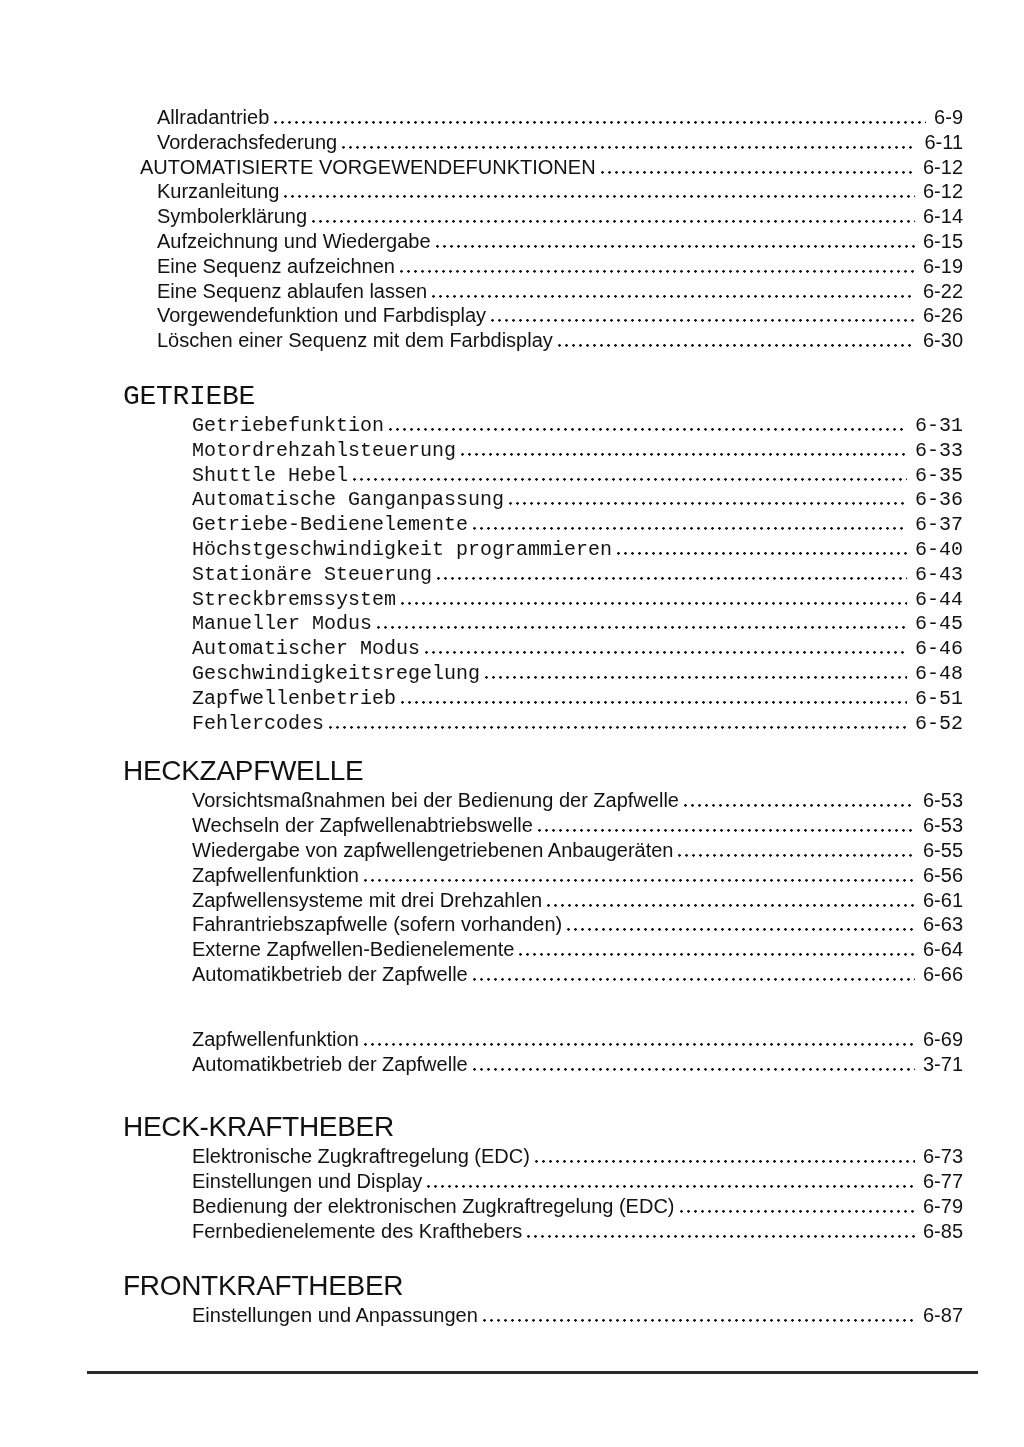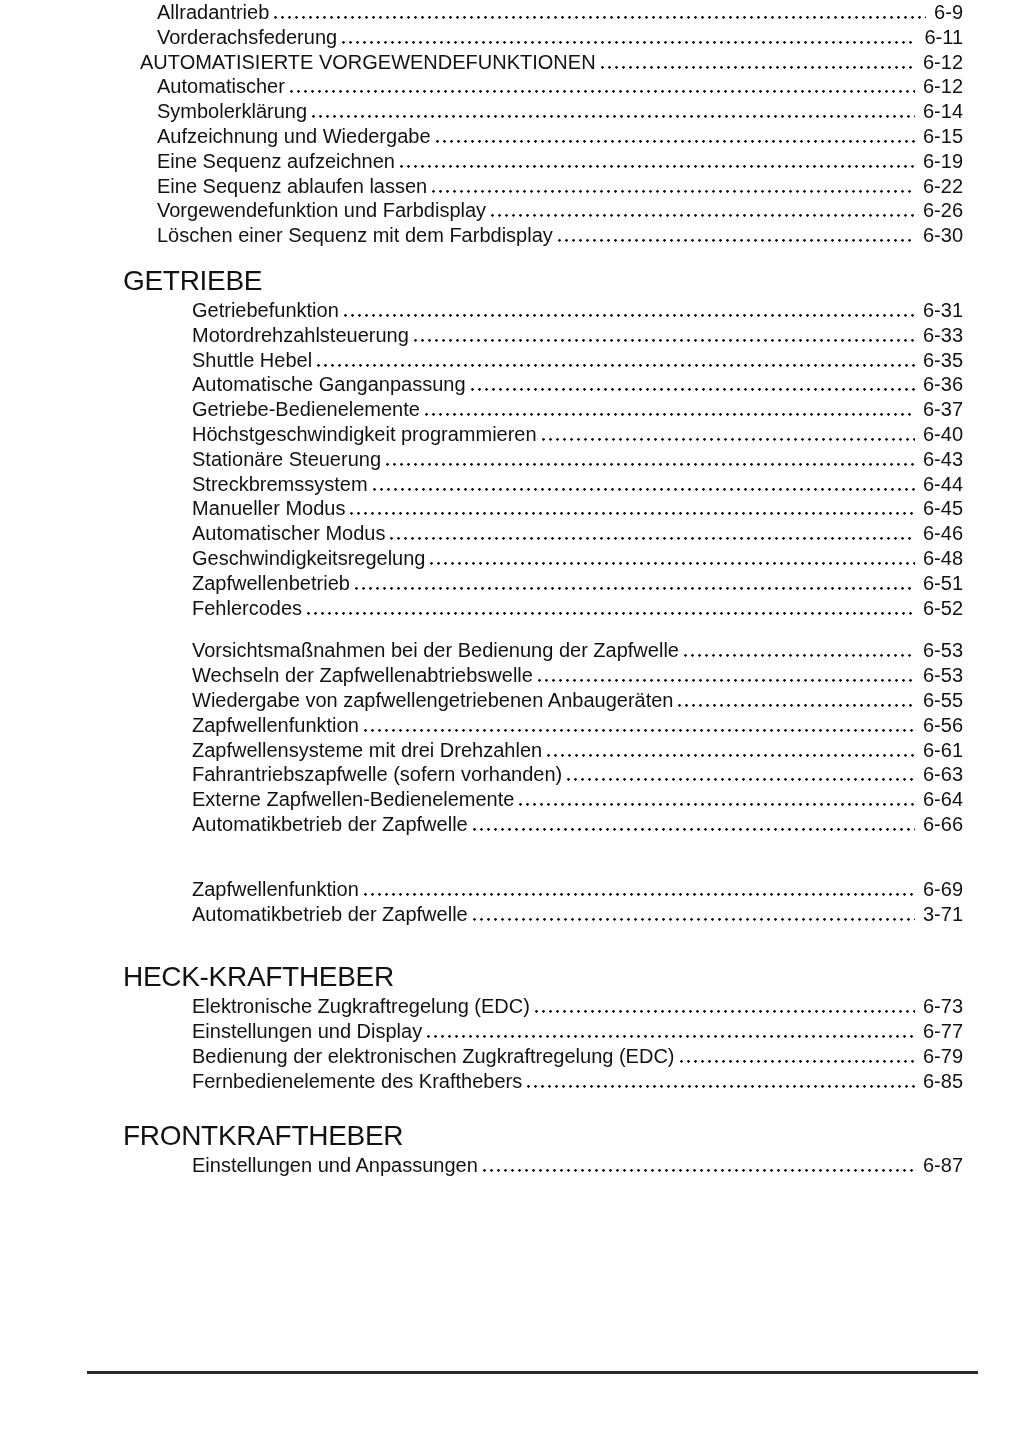--- a/index.html
+++ b/index.html
@@ -12,27 +12,28 @@
     width: 1024px;
     height: 1447px;
     background: #ffffff;
     overflow: hidden;
     font-family: "Liberation Sans", "DejaVu Sans", sans-serif;
     color: #121212;
   }
   .content {
     position: absolute;
     left: 85px;
-    top: 0;
+    top: 12px;
     width: 878px;
+    padding-top: 93px;
     box-sizing: border-box;
   }
   .toc-section { margin: 0; }
   
-  .toc-section:nth-child(2) { margin-top: 16px; }
+  .toc-section:nth-child(2) { margin-top: 27px; font-family: Liberation Mono, monospace; }
   .toc-section:nth-child(3) { margin-top: 18px; }
   .toc-section:nth-child(4) { margin-top: 40px; }
   .toc-section:nth-child(5) { margin-top: 34px; }
   .toc-section:nth-child(6) { margin-top: 26px; }
 
   .section-title {
     margin: 0;
     padding-left: 38px;
     font-size: 28px;
     font-weight: 400;
@@ -89,21 +90,21 @@
     <span class="label">Vorderachsfederung</span>
     <span class="leader"></span>
     <span class="pagenum">6-11</span>
   </div>
         <div class="toc-row lvl1">
     <span class="label">AUTOMATISIERTE VORGEWENDEFUNKTIONEN</span>
     <span class="leader"></span>
     <span class="pagenum">6-12</span>
   </div>
         <div class="toc-row lvl2">
-    <span class="label">Automatischer</span>
+    <span class="label">Kurzanleitung</span>
     <span class="leader"></span>
     <span class="pagenum">6-12</span>
   </div>
         <div class="toc-row lvl2">
     <span class="label">Symbolerklärung</span>
     <span class="leader"></span>
     <span class="pagenum">6-14</span>
   </div>
         <div class="toc-row lvl2">
     <span class="label">Aufzeichnung und Wiedergabe</span>
@@ -193,20 +194,21 @@
     <span class="leader"></span>
     <span class="pagenum">6-51</span>
   </div>
         <div class="toc-row lvl3">
     <span class="label">Fehlercodes</span>
     <span class="leader"></span>
     <span class="pagenum">6-52</span>
   </div>
       </section>
       <section class="toc-section">
+    <h2 class="section-title">HECKZAPFWELLE</h2>
   <div class="toc-row lvl3">
     <span class="label">Vorsichtsmaßnahmen bei der Bedienung der Zapfwelle</span>
     <span class="leader"></span>
     <span class="pagenum">6-53</span>
   </div>
         <div class="toc-row lvl3">
     <span class="label">Wechseln der Zapfwellenabtriebswelle</span>
     <span class="leader"></span>
     <span class="pagenum">6-53</span>
   </div>

